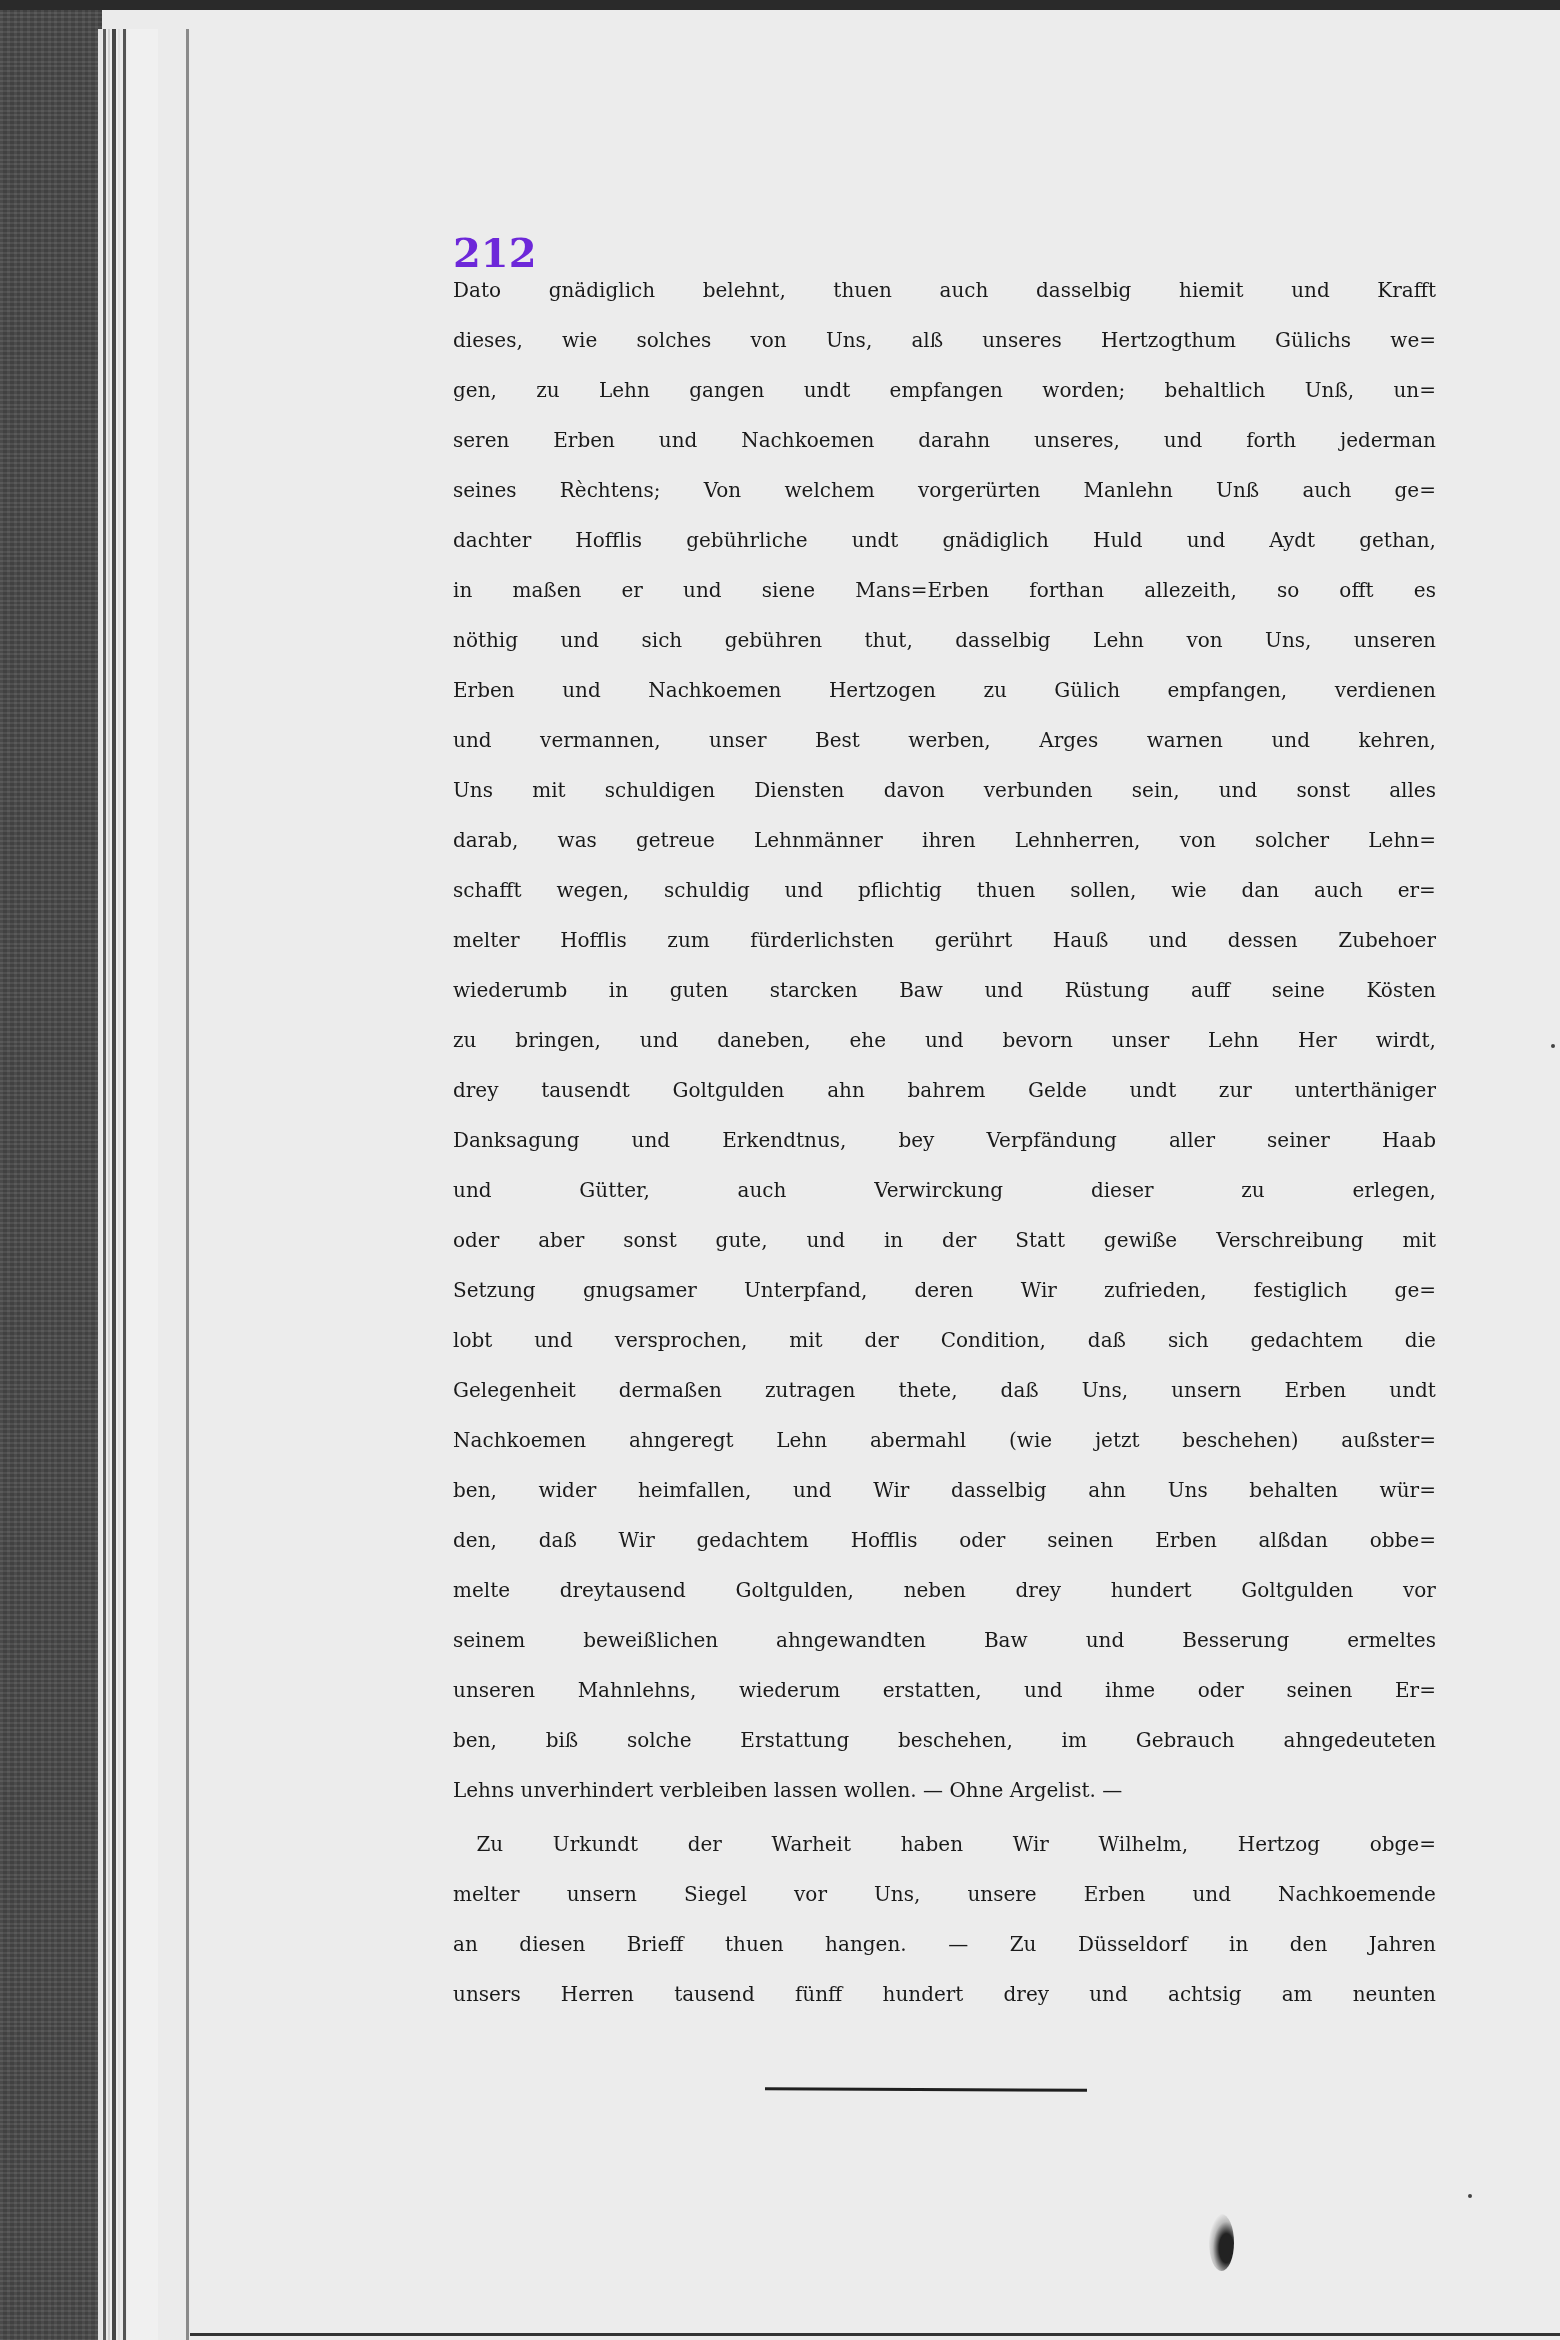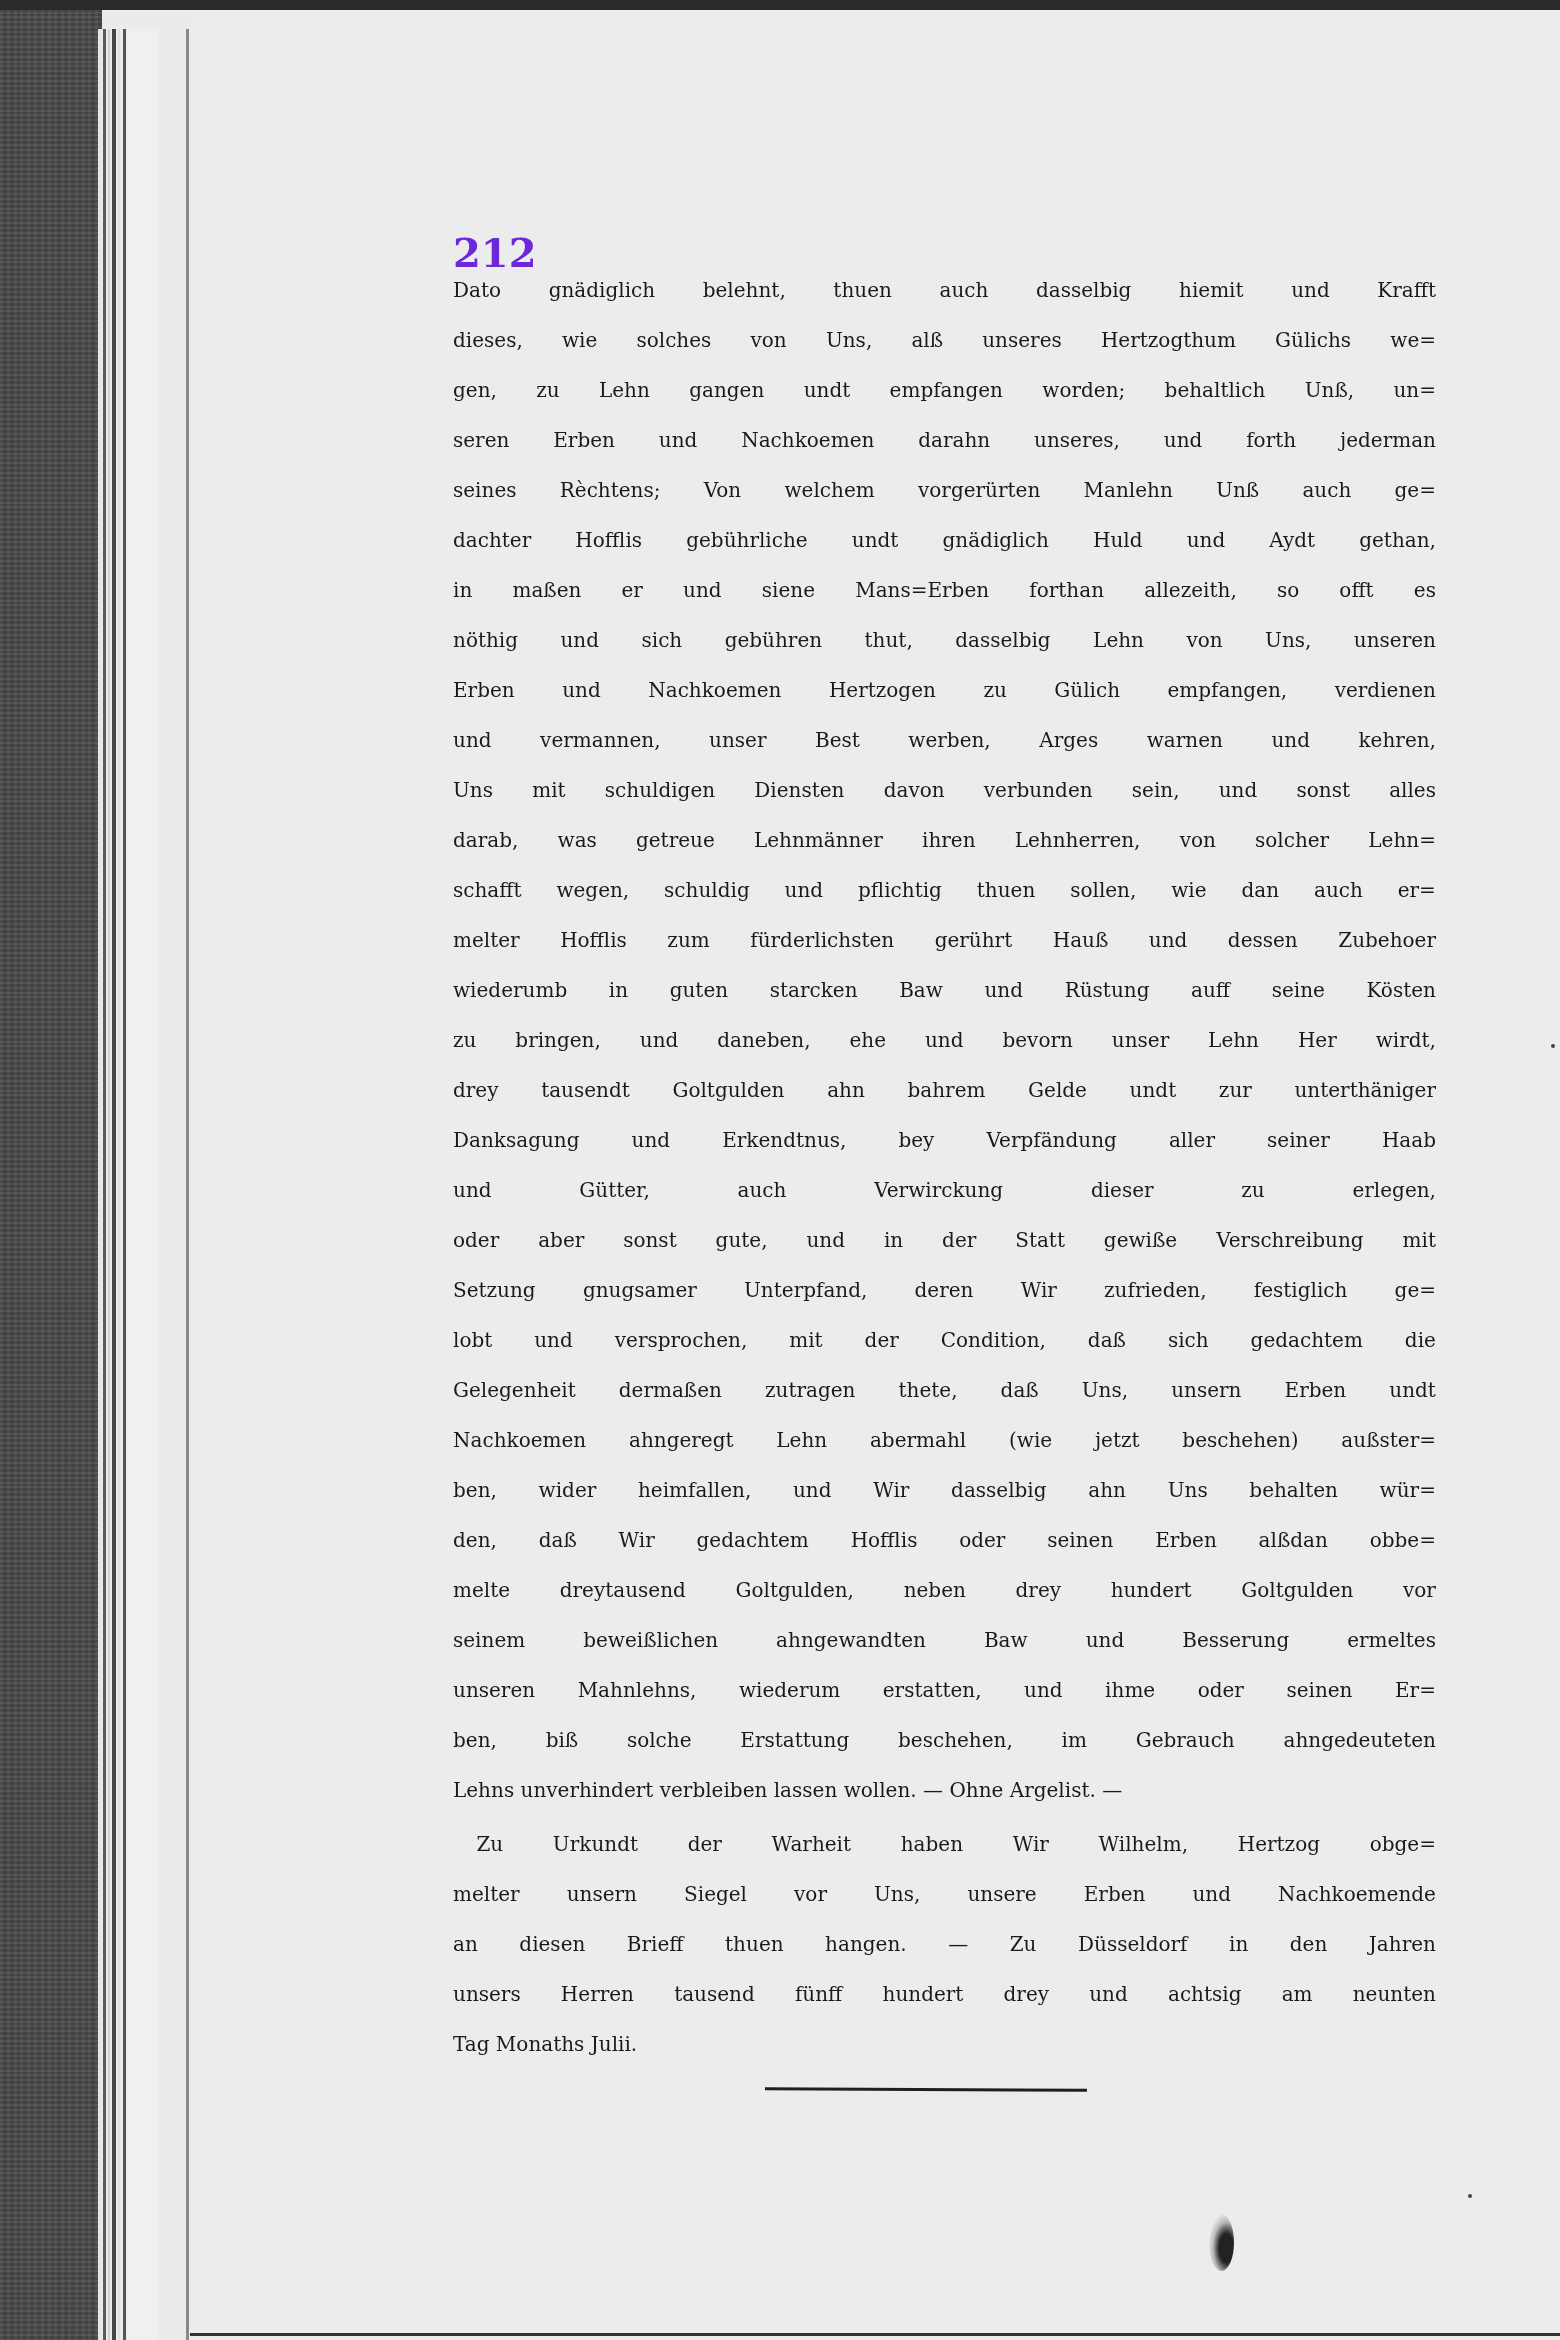--- a/index.html
+++ b/index.html
@@ -467,21 +467,20 @@
         <span class="w">Herren</span>
         <span class="w">tausend</span>
         <span class="w">fünff</span>
         <span class="w">hundert</span>
         <span class="w">drey</span>
         <span class="w">und</span>
         <span class="w">achtsig</span>
         <span class="w">am</span>
         <span class="w">neunten</span>
       </div>
-      <div class="line last">Tag Monaths Julii.</div>
     </div>
 </div>
 
 <div class="rule"></div>
 <div class="thumb-mark"></div>
 <div class="bottom-rule"></div>
 <div class="speck" style="left:1468px;top:2194px;"></div>
 <div class="speck" style="left:1551px;top:1044px;"></div>
 
 

